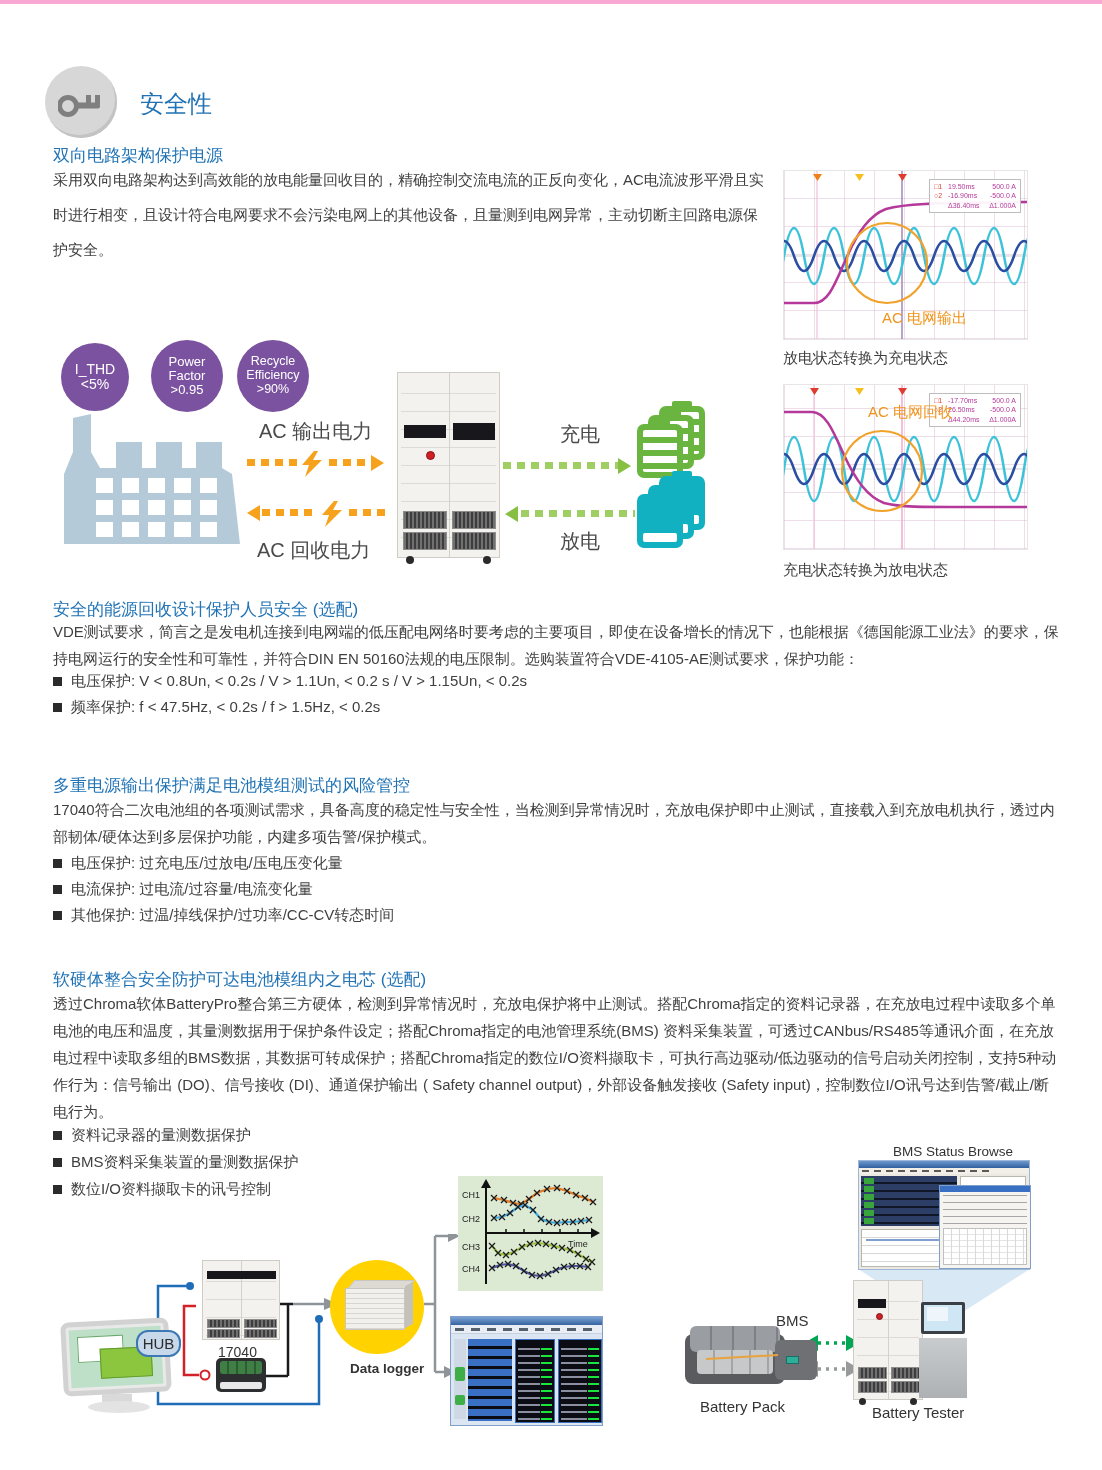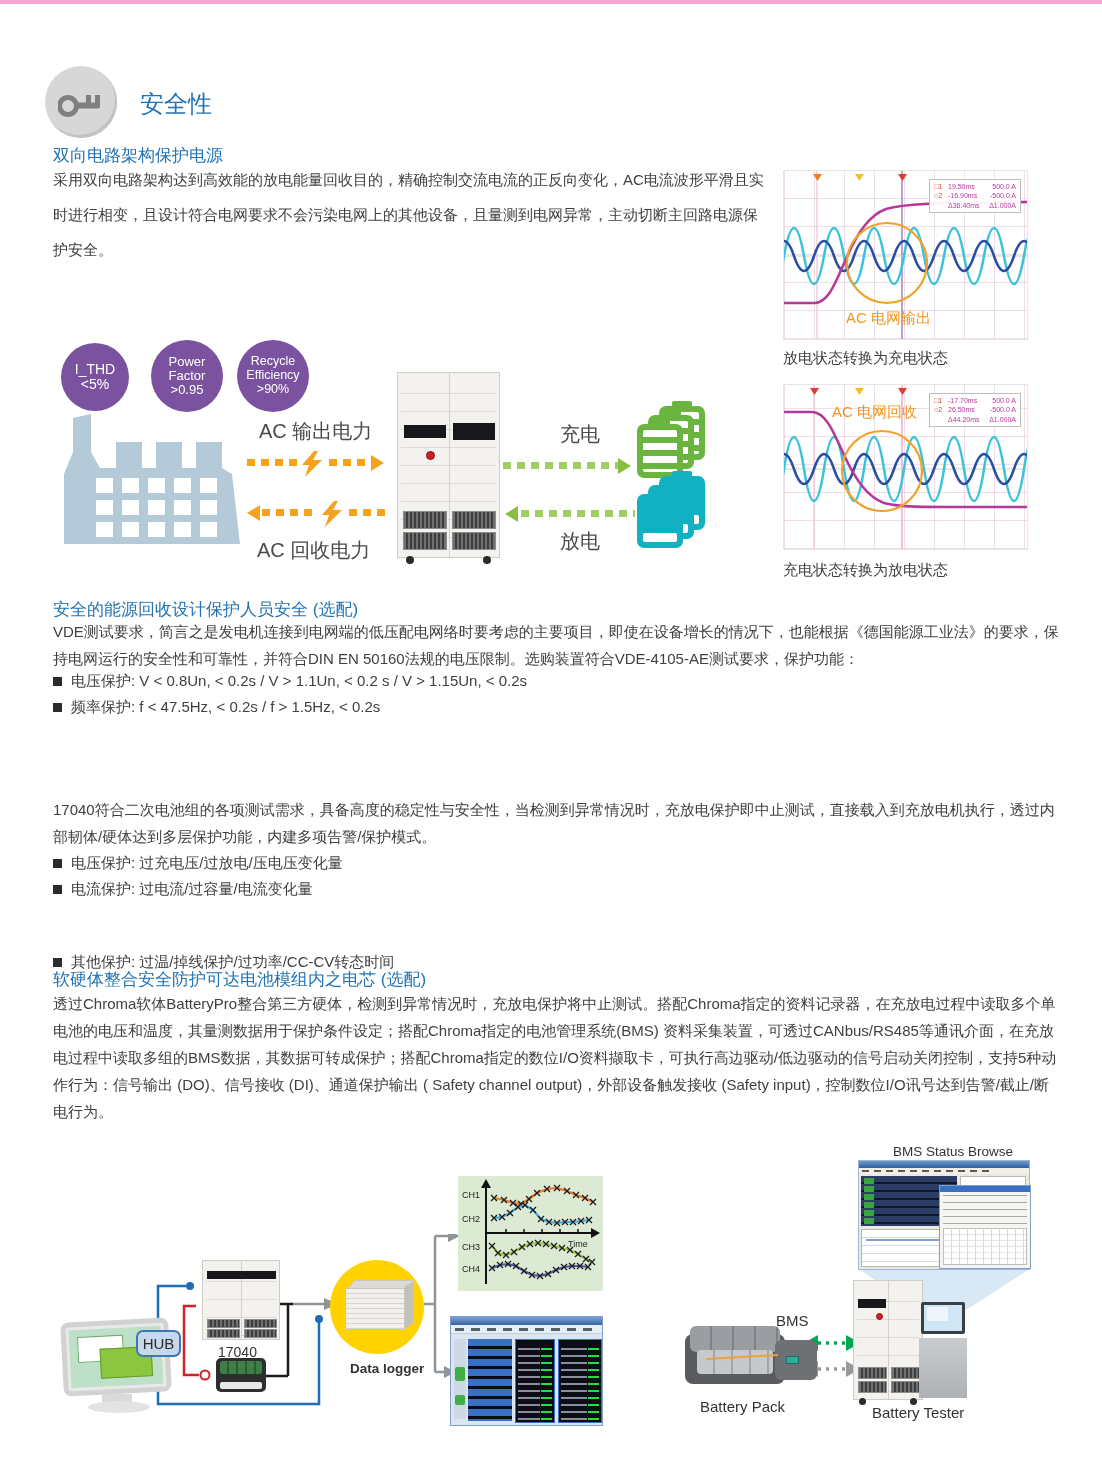--- a/index.html
+++ b/index.html
@@ -48,34 +48,34 @@
   .vent { position:absolute; background:repeating-linear-gradient(90deg, #707070 0 2px, #3d3d3d 2px 4px); border:1px solid #8d8d8d; }
   .btnred { position:absolute; width:9px; height:9px; border-radius:50%; background:#cf2026; border:1px solid #8a1216; }
   .caster { position:absolute; width:8px; height:8px; border-radius:50%; background:#2a2a2a; }
 
   
   .scope { position:absolute; width:245px; background:#fff; border:1px solid #e6e6e6;
            background-image:
              repeating-linear-gradient(0deg, rgba(209,168,197,0.38) 0 1px, transparent 1px 28px),
              repeating-linear-gradient(90deg, rgba(209,168,197,0.38) 0 1px, transparent 1px 30px); overflow:hidden; }
   .scope svg { position:absolute; inset:0; }
-  .scope-anno { position:absolute; font-size:15px; color:#f0941d; white-space:nowrap; }
+  .scope-anno { position:absolute; font-size:15px; color:#f0941d; white-space:nowrap;margin-left:36px; }
   .readout { position:absolute; right:6px; top:8px; width:92px; background:rgba(255,255,255,0.94);
              border:1px solid #bdbdbd; padding:2px 4px; font-size:7px; line-height:1.35; color:#b5399a; }
   .readout .rrow { display:flex; }
   .readout .rsym { width:14px; color:#e03b30; }
   .readout .rt { width:36px; }
   .readout .rv { flex:1; text-align:right; }
   .scope-cap { position:absolute; font-size:15px; color:#3f3f3f; }
 
   
   .lbl { position:absolute; font-size:13px; color:#333; }
   .lbl15 { position:absolute; font-size:15px; color:#333; }
   .hub { position:absolute; left:136px; top:1326px; width:45px; height:27px; background:#c6d8ea; border:2px solid #3c78b4;
-         border-radius:7px; display:flex; align-items:center; justify-content:center; font-size:15px; color:#2b2b2b; }
+         border-radius:12px; display:flex; align-items:center; justify-content:center; font-size:15px; color:#2b2b2b; }
   .ycircle { position:absolute; left:330px; top:1256px; width:94px; height:94px; border-radius:50%; background:#ffd200; }
   .dl-front { position:absolute; left:345px; top:1284px; width:60px; height:42px; background:#f1f0ec; border:1px solid #c9c6c0;
               background-image:repeating-linear-gradient(180deg, transparent 0 4px, #d8d5cf 4px 5px); }
   .dl-top { position:absolute; left:351px; top:1276px; width:60px; height:9px; background:#dddad4; transform:skewX(-40deg); border:1px solid #c9c6c0; }
   .dl-side { position:absolute; left:405px; top:1280px; width:8px; height:42px; background:#c4c1bb; transform:skewY(-28deg); }
 
   .chart { position:absolute; left:458px; top:1172px; width:145px; height:115px; background:#dcead4; }
   .chart text { font-family:"Liberation Sans", sans-serif; }
 
   .bp-win { position:absolute; left:450px; top:1312px; width:153px; height:110px; border:1px solid #7f9fc6; background:#dce6f2; }
@@ -336,38 +336,53 @@
     <div class="bullet" style="height:26px;">
         <span class="sq"></span>
         <span>电压保护: V &lt; 0.8Un, &lt; 0.2s / V &gt; 1.1Un, &lt; 0.2 s / V &gt; 1.15Un, &lt; 0.2s</span>
       </div>
     <div class="bullet" style="height:26px;">
         <span class="sq"></span>
         <span>频率保护: f &lt; 47.5Hz, &lt; 0.2s / f &gt; 1.5Hz, &lt; 0.2s</span>
       </div>
   </div>
 
+  <div class="sec-title" style="top:770px;">多重电源输出保护满足电池模组测试的风险管控</div>
   <div class="sec-body" style="top:792px; width:1008px; line-height:27px;">17040符合二次电池组的各项测试需求，具备高度的稳定性与安全性，当检测到异常情况时，充放电保护即中止测试，直接载入到充放电机执行，透过内部韧体/硬体达到多层保护功能，内建多项告警/保护模式。</div>
   <div class="bullets" style="top:850px;">
     <div class="bullet" style="height:26px;">
         <span class="sq"></span>
         <span>电压保护: 过充电压/过放电/压电压变化量</span>
       </div>
     <div class="bullet" style="height:26px;">
         <span class="sq"></span>
         <span>电流保护: 过电流/过容量/电流变化量</span>
       </div>
-    <div class="bullet" style="height:26px;margin-top:47px;">
+    <div class="bullet" style="height:26px;">
         <span class="sq"></span>
         <span>其他保护: 过温/掉线保护/过功率/CC-CV转态时间</span>
       </div>
   </div>
 
   <div class="sec-title" style="top:964px;">软硬体整合安全防护可达电池模组内之电芯 (选配)</div>
   <div class="sec-body" style="top:986px; width:1008px; line-height:27px;">透过Chroma软体BatteryPro整合第三方硬体，检测到异常情况时，充放电保护将中止测试。搭配Chroma指定的资料记录器，在充放电过程中读取多个单电池的电压和温度，其量测数据用于保护条件设定；搭配Chroma指定的电池管理系统(BMS) 资料采集装置，可透过CANbus/RS485等通讯介面，在充放电过程中读取多组的BMS数据，其数据可转成保护；搭配Chroma指定的数位I/O资料撷取卡，可执行高边驱动/低边驱动的信号启动关闭控制，支持5种动作行为：信号输出 (DO)、信号接收 (DI)、通道保护输出 ( Safety channel output)，外部设备触发接收 (Safety input)，控制数位I/O讯号达到告警/截止/断电行为。</div>
+  <div class="bullets" style="top:1122px;">
+    <div class="bullet" style="height:27px;">
+        <span class="sq"></span>
+        <span>资料记录器的量测数据保护</span>
+      </div>
+    <div class="bullet" style="height:27px;">
+        <span class="sq"></span>
+        <span>BMS资料采集装置的量测数据保护</span>
+      </div>
+    <div class="bullet" style="height:27px;">
+        <span class="sq"></span>
+        <span>数位I/O资料撷取卡的讯号控制</span>
+      </div>
+  </div>
 
   <svg class="abs" style="left:0; top:1230px;" width="1102" height="240" viewBox="0 1230 1102 240">
     <path d="M137,1339 H119" stroke="#1f6cb8" stroke-width="2.5" fill="none"></path>
     <polygon points="119,1333 105,1339 119,1345" fill="#1f6cb8"></polygon>
     <path d="M158,1326 V1282 H186" stroke="#1f6cb8" stroke-width="2.5" fill="none"></path>
     <circle cx="190" cy="1282" r="4" fill="#1f6cb8"></circle>
     <path d="M158,1353 V1400 H319 V1318" stroke="#1f6cb8" stroke-width="2.5" fill="none"></path>
     <circle cx="319" cy="1315" r="4" fill="#1f6cb8"></circle>
     <path d="M196,1302 H184 V1371 H199" stroke="#d42027" stroke-width="2.5" fill="none"></path>
     <circle cx="205" cy="1371" r="4.5" fill="#fff" stroke="#d42027" stroke-width="2"></circle>

